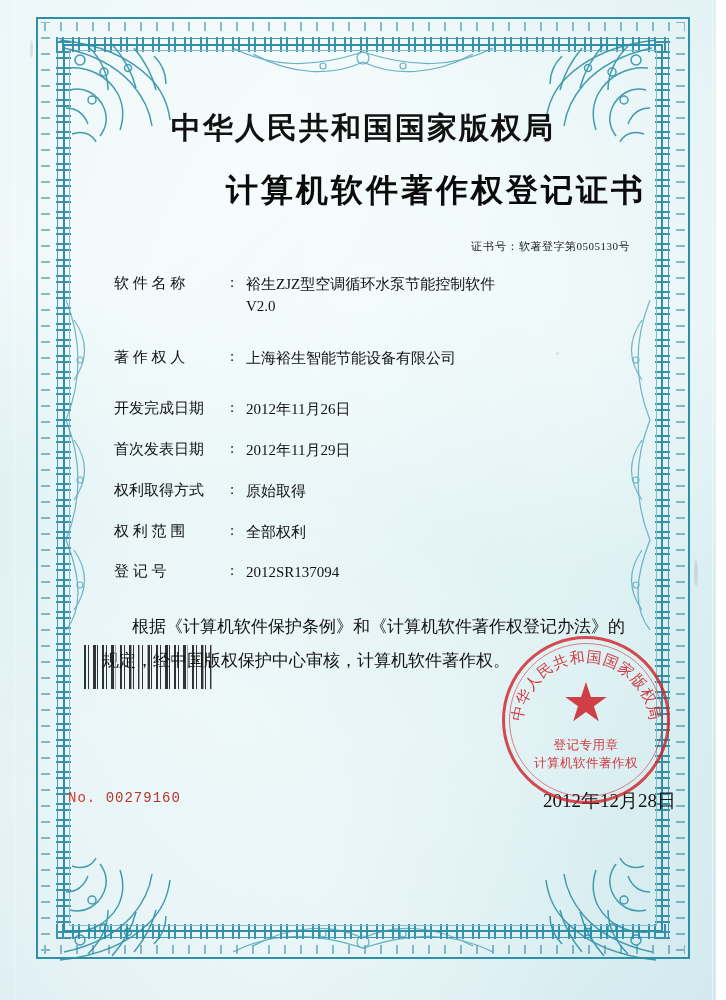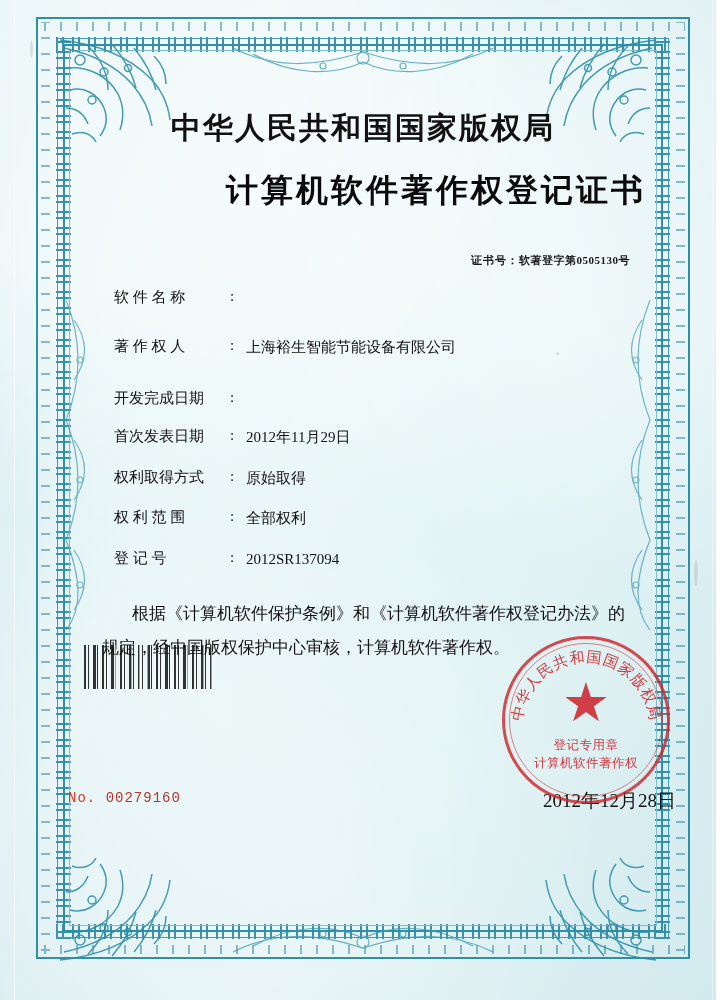--- a/index.html
+++ b/index.html
@@ -142,24 +142,23 @@
     font-size: 32px;
     letter-spacing: 3px;
     color: #0b0b0b;
     font-weight: bold;
     margin-top: 20px;
   }
   .cert-no {
     text-align: right;
     font-size: 11px;
     color: #1a1a1a;
-    margin-top: 40px;
+    margin-top: 26px;
     padding-right: 16px;
     letter-spacing: 0.5px;
-    font-weight: bold;
   }
   .cert-no .lbl { letter-spacing: 1px; }
 
   .fields {
     margin-top: 20px;
     padding-left: 34px;
     padding-right: 10px;
   }
   .field {
     display: flex;
@@ -432,31 +431,36 @@
 
     <div class="cert-no">
       <span class="lbl">证书号：</span><span>软著登字第0505130号</span>
     </div>
 
     <div class="fields">
 
       <div class="field gap-lg">
         <span class="flabel">软 件 名 称</span>
         <span class="fcolon">:</span>
+        <span class="fvalue">
+          <span>裕生ZJZ型空调循环水泵节能控制软件</span>
+          <span class="line2">V2.0</span>
+        </span>
       </div>
 
       <div class="field gap-lg">
         <span class="flabel">著 作 权 人</span>
         <span class="fcolon">:</span>
         <span class="fvalue">上海裕生智能节能设备有限公司</span>
       </div>
 
       <div class="field">
         <span class="flabel">开发完成日期</span>
         <span class="fcolon">:</span>
+        <span class="fvalue">2012年11月26日</span>
       </div>
 
       <div class="field">
         <span class="flabel">首次发表日期</span>
         <span class="fcolon">:</span>
         <span class="fvalue">2012年11月29日</span>
       </div>
 
       <div class="field">
         <span class="flabel">权利取得方式</span>

